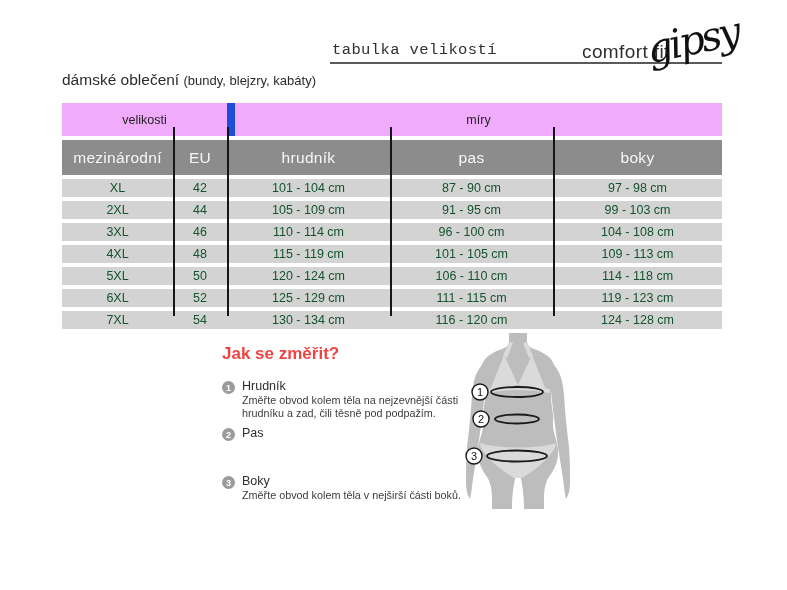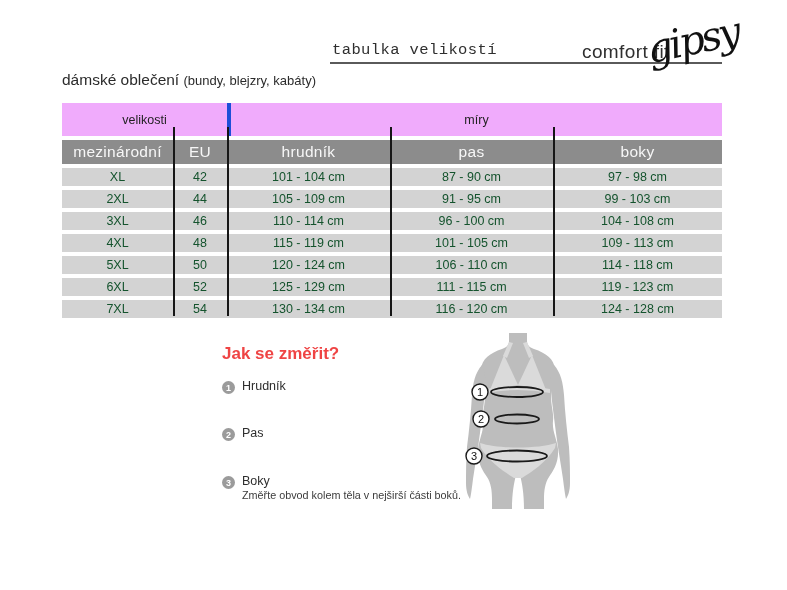--- a/index.html
+++ b/index.html
@@ -14,22 +14,22 @@
   .hdr-rule  { position:absolute; left:330px; top:62px; width:392px; height:2px; background:#5a5a5a; }
   .logo      { position:absolute; left:648px; top:8px; width:92px; height:72px; }
   
   .subtitle { position:absolute; left:62px; top:71px; font-size:15.5px; color:#2b2b2b; }
   .subtitle .note { font-size:13px; }
   
   table.size { position:absolute; left:62px; top:99px; width:660px;
     border-collapse:separate; border-spacing:0 4px; table-layout:fixed; }
   table.size td { text-align:center; vertical-align:middle; padding:0; overflow:hidden; }
   tr.group td { height:33px; background:#f0abfc; font-size:12.5px; color:#1f1f1f; }
-  tr.group td.g-measures { border-left:4px solid #1d4ed8; }
-  tr.cols td { height:24px; background:#8c8c8c; font-size:15.5px; color:#f7f7f7; letter-spacing:.3px; }
+  tr.group td.g-measures { border-left:8px solid #1d4ed8; }
+  tr.cols td { height:35px; background:#8c8c8c; font-size:15.5px; color:#f7f7f7; letter-spacing:.3px; }
   tr.data td { height:18px; background:#d3d3d3; font-size:12.5px; color:#14532d; }
   .vsep { position:absolute; top:127px; width:2px; height:189px; background:#161616; }
   .vsep.s1 { left:173px; } .vsep.s2 { left:227px; } .vsep.s3 { left:390px; } .vsep.s4 { left:553px; }
   
   .measure-heading { position:absolute; left:222px; top:344px; font-size:17px; font-weight:600; color:#ef4444; }
   .mi { position:absolute; left:222px; width:252px; display:flex; gap:7px; }
   .mi.i1 { top:379px; } .mi.i2 { top:426px; } .mi.i3 { top:474px; }
   .mi-badge { flex:none; width:13px; height:13px; border-radius:50%; background:#9b9b9b;
     color:#fff; font-size:9px; font-weight:bold; display:flex; align-items:center; justify-content:center; margin-top:2px; }
   .mi-title { font-size:12.5px; color:#2e2e2e; }
@@ -130,20 +130,21 @@
   <div class="vsep s2"></div>
   <div class="vsep s3"></div>
   <div class="vsep s4"></div>
 
   <div class="measure-heading">Jak se změřit?</div>
 
   <div class="mi i1">
     <span class="mi-badge">1</span>
     <span>
       <div class="mi-title">Hrudník</div>
+      <div class="mi-desc">Změřte obvod kolem těla na nejzevnější části hrudníku a zad, čili těsně pod podpažím.</div>
     </span>
   </div>
   <div class="mi i2">
     <span class="mi-badge">2</span>
     <span>
       <div class="mi-title">Pas</div>
     </span>
   </div>
   <div class="mi i3">
     <span class="mi-badge">3</span>

